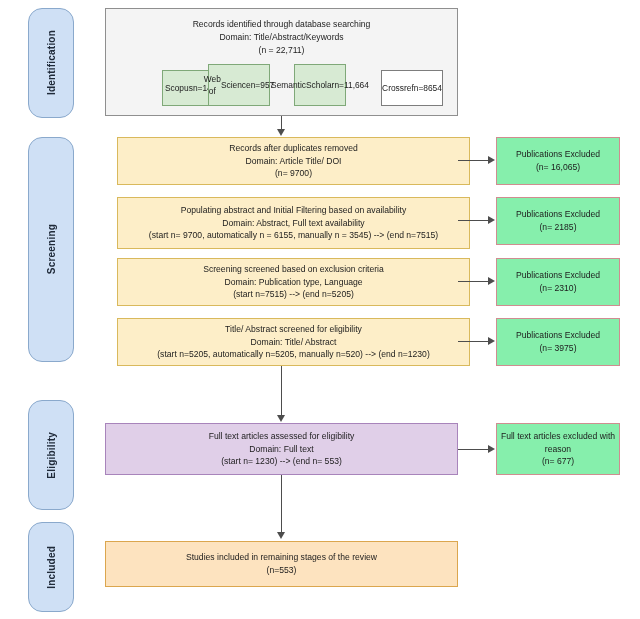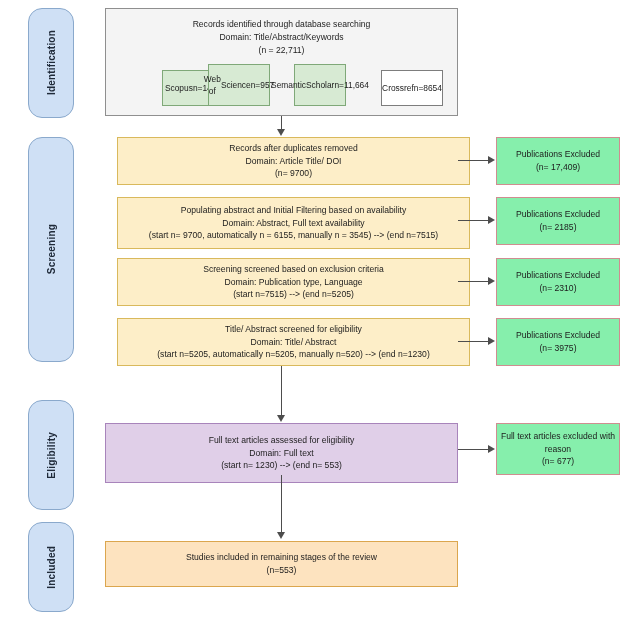--- a/index.html
+++ b/index.html
@@ -140,21 +140,21 @@
 
   <div class="node box-yellow" style="left:105px; top:137px; width:353px; height:48px;">
     <span class="ln">Records after duplicates removed</span>
     <span class="ln">Domain: Article Title/ DOI</span>
     <span class="ln">(n= 9700)</span>
   </div>
   <div class="conn h" style="left:458px; top:160px; width:32px;"></div>
   <div class="arrow-right" style="left:488px; top:156px;"></div>
   <div class="node box-pink" style="left:496px; top:137px; width:124px; height:48px;">
     <span class="ln">Publications Excluded</span>
-    <span class="ln">(n= 17,409)</span>
+    <span class="ln">(n= 16,065)</span>
   </div>
 
   <div class="node box-yellow" style="left:105px; top:197px; width:353px; height:52px;text-align:center;">
     <span class="ln">Populating abstract and Initial Filtering based on availability</span>
     <span class="ln">Domain:  Abstract, Full text availability</span>
     <span class="ln">(start n= 9700, automatically n = 6155, manually n = 3545) --&gt; (end n=7515)</span>
   </div>
   <div class="conn h" style="left:458px; top:220px; width:32px;"></div>
   <div class="arrow-right" style="left:488px; top:216px;"></div>
   <div class="node box-pink" style="left:496px; top:197px; width:124px; height:48px;">
@@ -182,21 +182,21 @@
   <div class="conn h" style="left:458px; top:341px; width:32px;"></div>
   <div class="arrow-right" style="left:488px; top:337px;"></div>
   <div class="node box-pink" style="left:496px; top:318px; width:124px; height:48px;">
     <span class="ln">Publications Excluded</span>
     <span class="ln">(n= 3975)</span>
   </div>
 
   <div class="conn v" style="left:281px; top:366px; height:51px;"></div>
   <div class="arrow-down" style="left:277px; top:415px;"></div>
 
-  <div class="node box-purple" style="left:105px; top:423px; width:353px; height:60px;">
+  <div class="node box-purple" style="left:105px; top:423px; width:353px; height:52px;">
     <span class="ln">Full text articles assessed for eligibility</span>
     <span class="ln">Domain: Full text</span>
     <span class="ln">(start n= 1230) --&gt; (end n= 553)</span>
   </div>
   <div class="conn h" style="left:458px; top:449px; width:32px;"></div>
   <div class="arrow-right" style="left:488px; top:445px;"></div>
   <div class="node box-pink" style="left:496px; top:423px; width:124px; height:52px;">
     <span class="ln">Full text articles excluded with</span>
     <span class="ln">reason</span>
     <span class="ln">(n= 677)</span>

